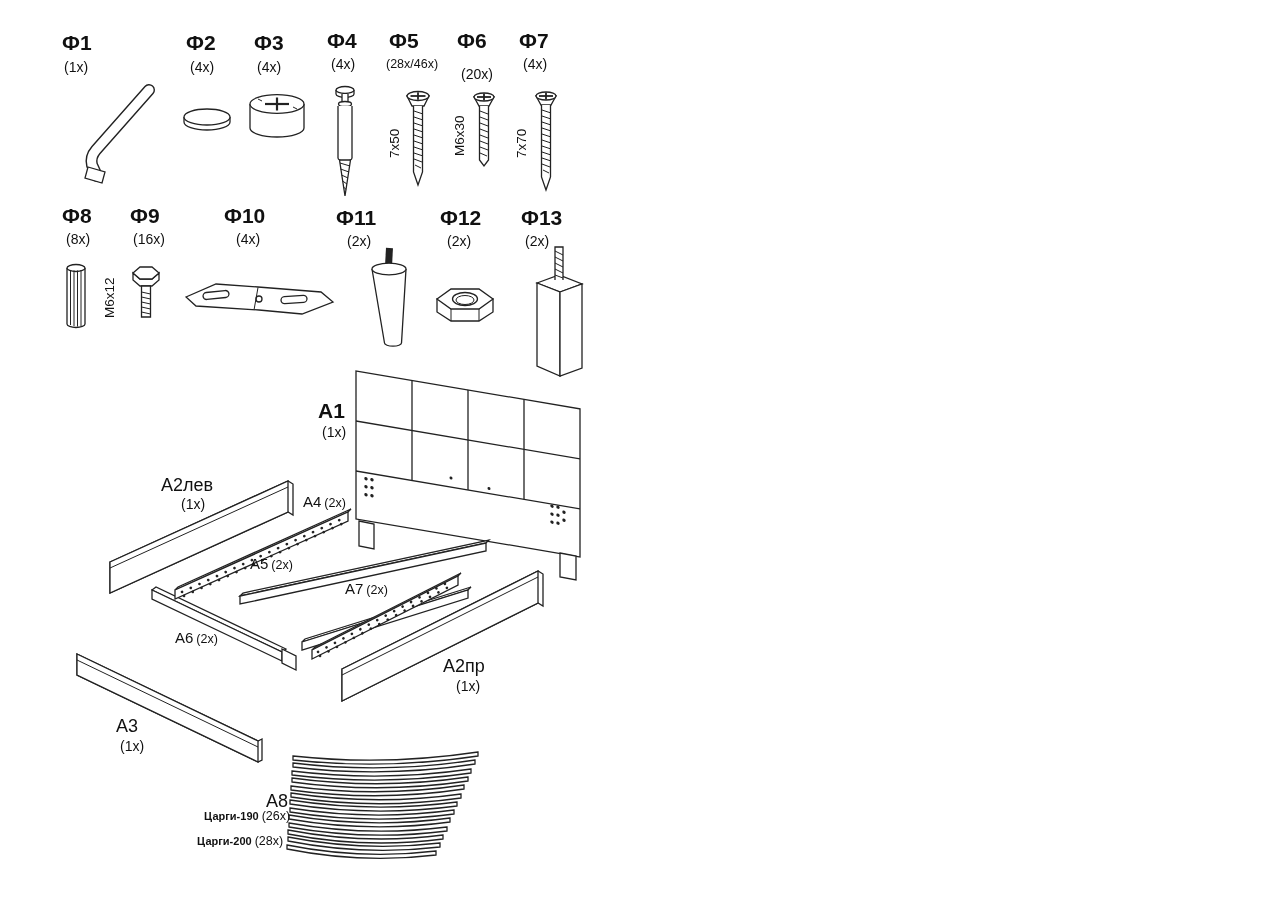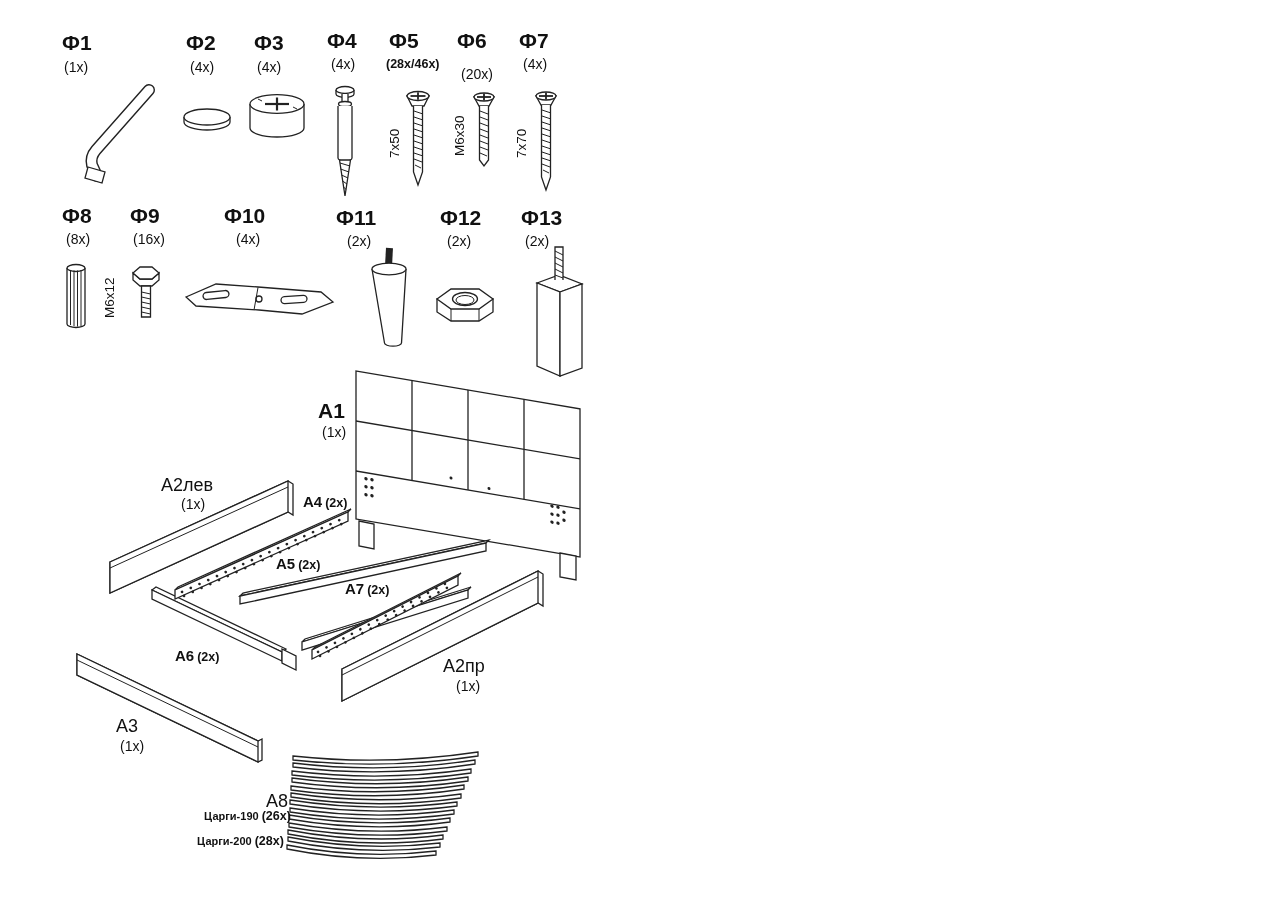--- a/index.html
+++ b/index.html
@@ -2,23 +2,23 @@
 <html><head>
 <meta charset="utf-8">
 <style>
   html,body{margin:0;padding:0;background:#fff;}
   .sheet{position:relative;width:1280px;height:900px;background:#ffffff;overflow:hidden;
          font-family:"Liberation Sans",sans-serif;color:#111;}
   .sheet svg{position:absolute;left:0;top:0;}
   .lbl{position:absolute;white-space:nowrap;color:#111;line-height:1;}
   .id{font-weight:700;font-size:21px;}
   .id-md{font-weight:400;font-size:18px;}
-  .id-sm{font-weight:700;font-size:15px;}
+  .id-sm{font-weight:400;font-size:15px;}
   .cnt{font-size:14px;}
-  .cnt-sm{font-size:12.5px;font-weight:bold;}
+  .cnt-sm{font-size:12.5px;}
   .rot{transform-origin:0 0;transform:rotate(-90deg);font-size:13.5px;}
   .row{display:flex;align-items:baseline;gap:3px;}
   .b16{font-weight:700;font-size:11px;}
   
   .ln{stroke:#222;stroke-width:1.3;fill:none;}
   .fw{stroke:#222;stroke-width:1.3;fill:#ffffff;}
   .fd{fill:#222;stroke:none;}
   .thin{stroke:#222;stroke-width:1;fill:none;}
 </style>
 </head>
@@ -270,31 +270,31 @@
 <div class="lbl cnt" style="left:322px;top:425px">(1x)</div>
 
 <div class="lbl id-md" style="left:161px;top:476px">А2лев</div>
 <div class="lbl cnt" style="left:181px;top:497px">(1x)</div>
 
 <div class="lbl row" style="left:303px;top:494px">
   <span class="id-sm">A4</span>
   <span class="cnt-sm">(2x)</span>
 </div>
 
-<div class="lbl row" style="left:276px;top:556px">
+<div class="lbl row" style="left:250px;top:556px">
   <span class="id-sm">A5</span>
   <span class="cnt-sm">(2x)</span>
 </div>
 
 <div class="lbl row" style="left:345px;top:581px">
   <span class="id-sm">A7</span>
   <span class="cnt-sm">(2x)</span>
 </div>
 
-<div class="lbl row" style="left:175px;top:648px">
+<div class="lbl row" style="left:175px;top:630px">
   <span class="id-sm">A6</span>
   <span class="cnt-sm">(2x)</span>
 </div>
 
 <div class="lbl id-md" style="left:443px;top:657px">А2пр</div>
 <div class="lbl cnt" style="left:456px;top:679px">(1x)</div>
 
 <div class="lbl id-md" style="left:116px;top:717px">A3</div>
 <div class="lbl cnt" style="left:120px;top:739px">(1x)</div>
 

